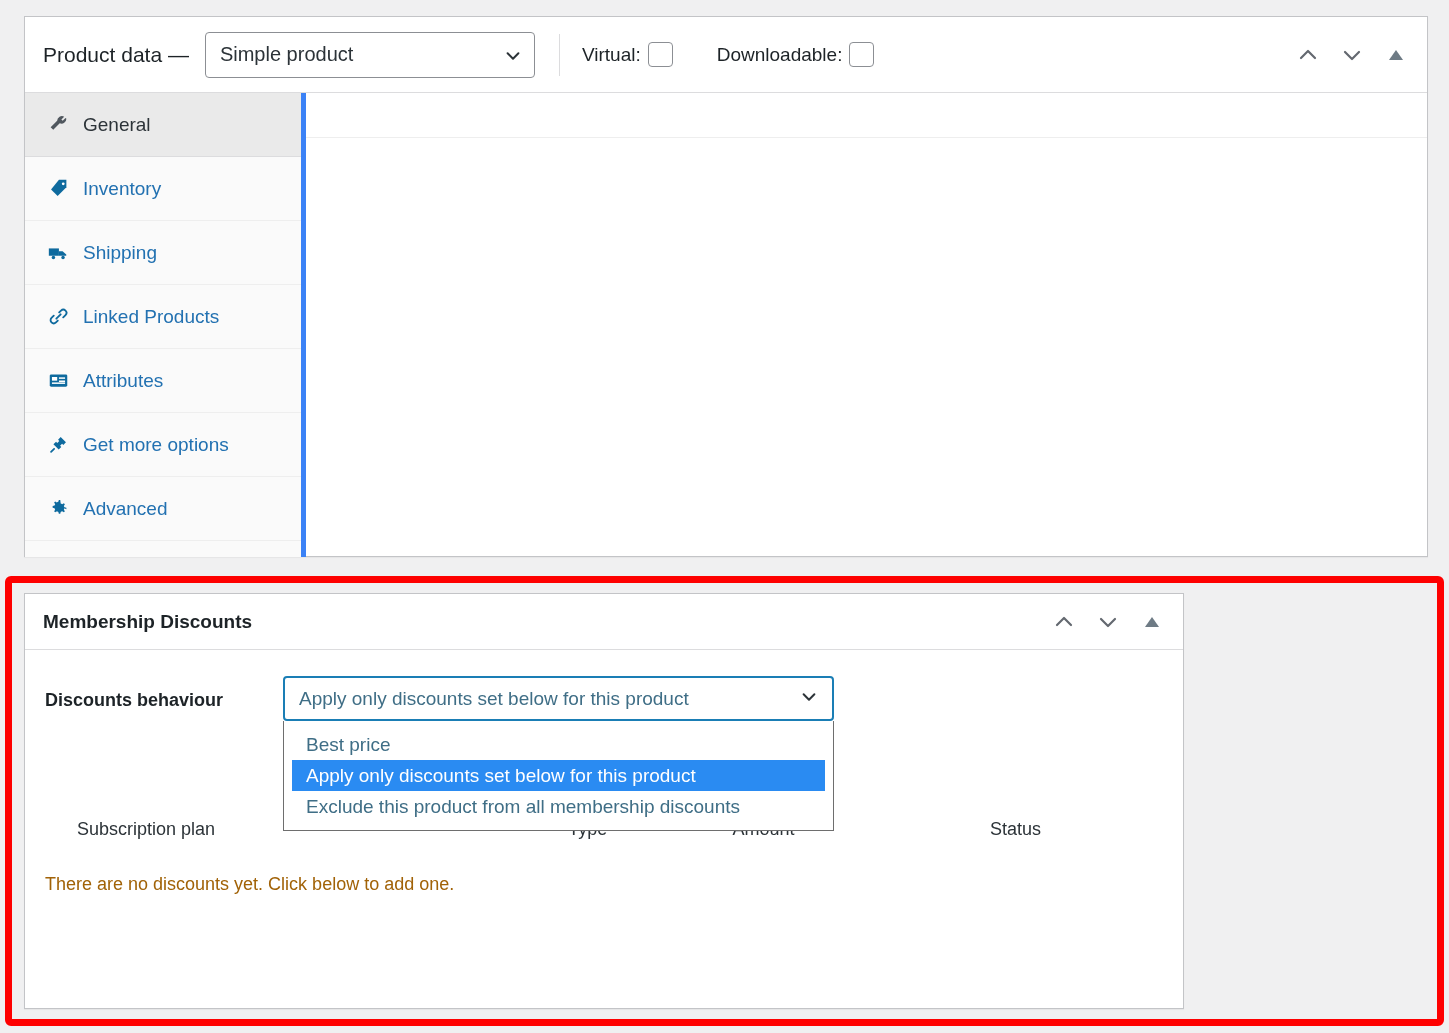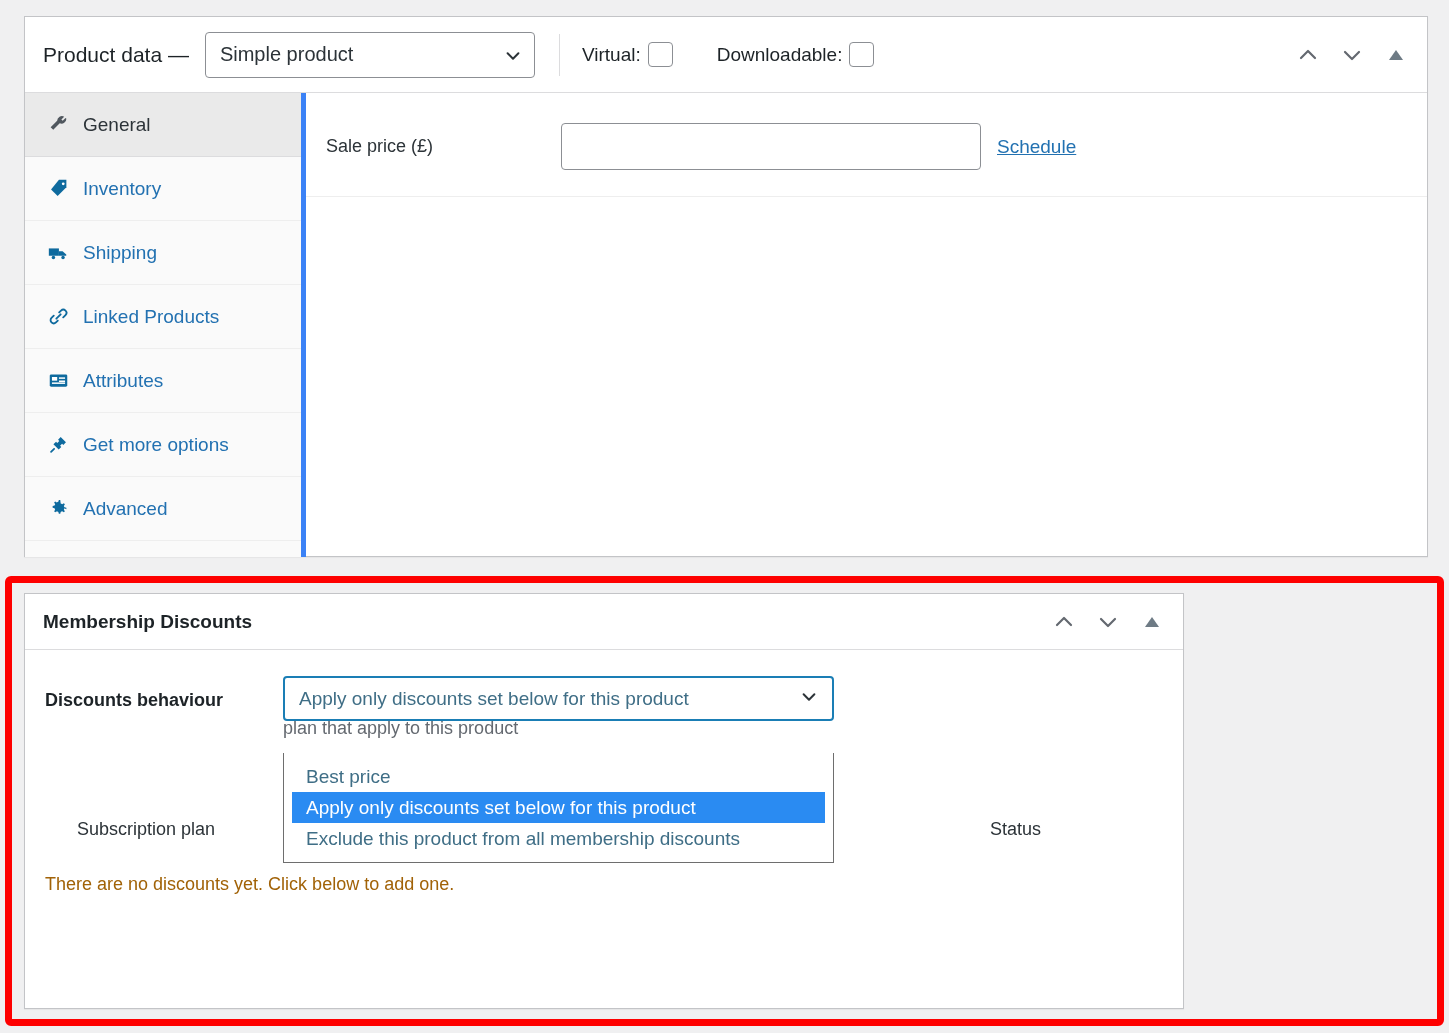--- a/index.html
+++ b/index.html
@@ -192,21 +192,20 @@
   .md-options {
     position: absolute;
     left: 0;
     top: 45px;
     width: 551px;
     background: #ffffff;
     border: 1px solid #6e6e6e;
     border-top: none;
     z-index: 21;
     padding: 8px;
-    margin-top: 32px;
   }
   .md-option {
     height: 31px;
     display: flex;
     align-items: center;
     padding-left: 14px;
     font-size: 19px;
     color: #3f6e86;
     cursor: pointer;
     white-space: nowrap;
@@ -380,25 +379,20 @@
           <svg width="21" height="21" viewBox="0 0 24 24">
               <path d="M12 8.3a3.7 3.7 0 100 7.4 3.7 3.7 0 000-7.4zm9 4.5v-1.6l-2.2-.5a7 7 0 00-.7-1.7l1.2-1.9-1.2-1.2-1.9 1.2a7 7 0 00-1.7-.7L14 2.2h-1.6l-.6 2.2a7 7 0 00-1.7.7L8.2 3.9 7 5.1l1.2 1.9a7 7 0 00-.7 1.7l-2.2.5V11l2.2.6a7 7 0 00.7 1.7L7 15.2l1.2 1.2 1.9-1.2a7 7 0 001.7.7l.6 2.2H14l.5-2.2a7 7 0 001.7-.7l1.9 1.2 1.2-1.2-1.2-1.9a7 7 0 00.7-1.7z" fill="#0e6a9e"></path>
             </svg>
         </span>
         <span class="tlabel">Advanced</span>
       </div>
 
     </div>
 
     <div class="pd-content">
-      <div class="field-row">
-        <span class="field-label">Sale price (£)</span>
-        <input class="text-input" type="text" value="" style="">
-        <span class="schedule-link">Schedule</span>
-      </div>
       <div class="pricing-sep"></div>
     </div>
 
   </div>
 </div>
 
 <div class="panel" id="membership-panel">
 
   <div class="md-header">
     <span class="md-title">Membership Discounts</span>

